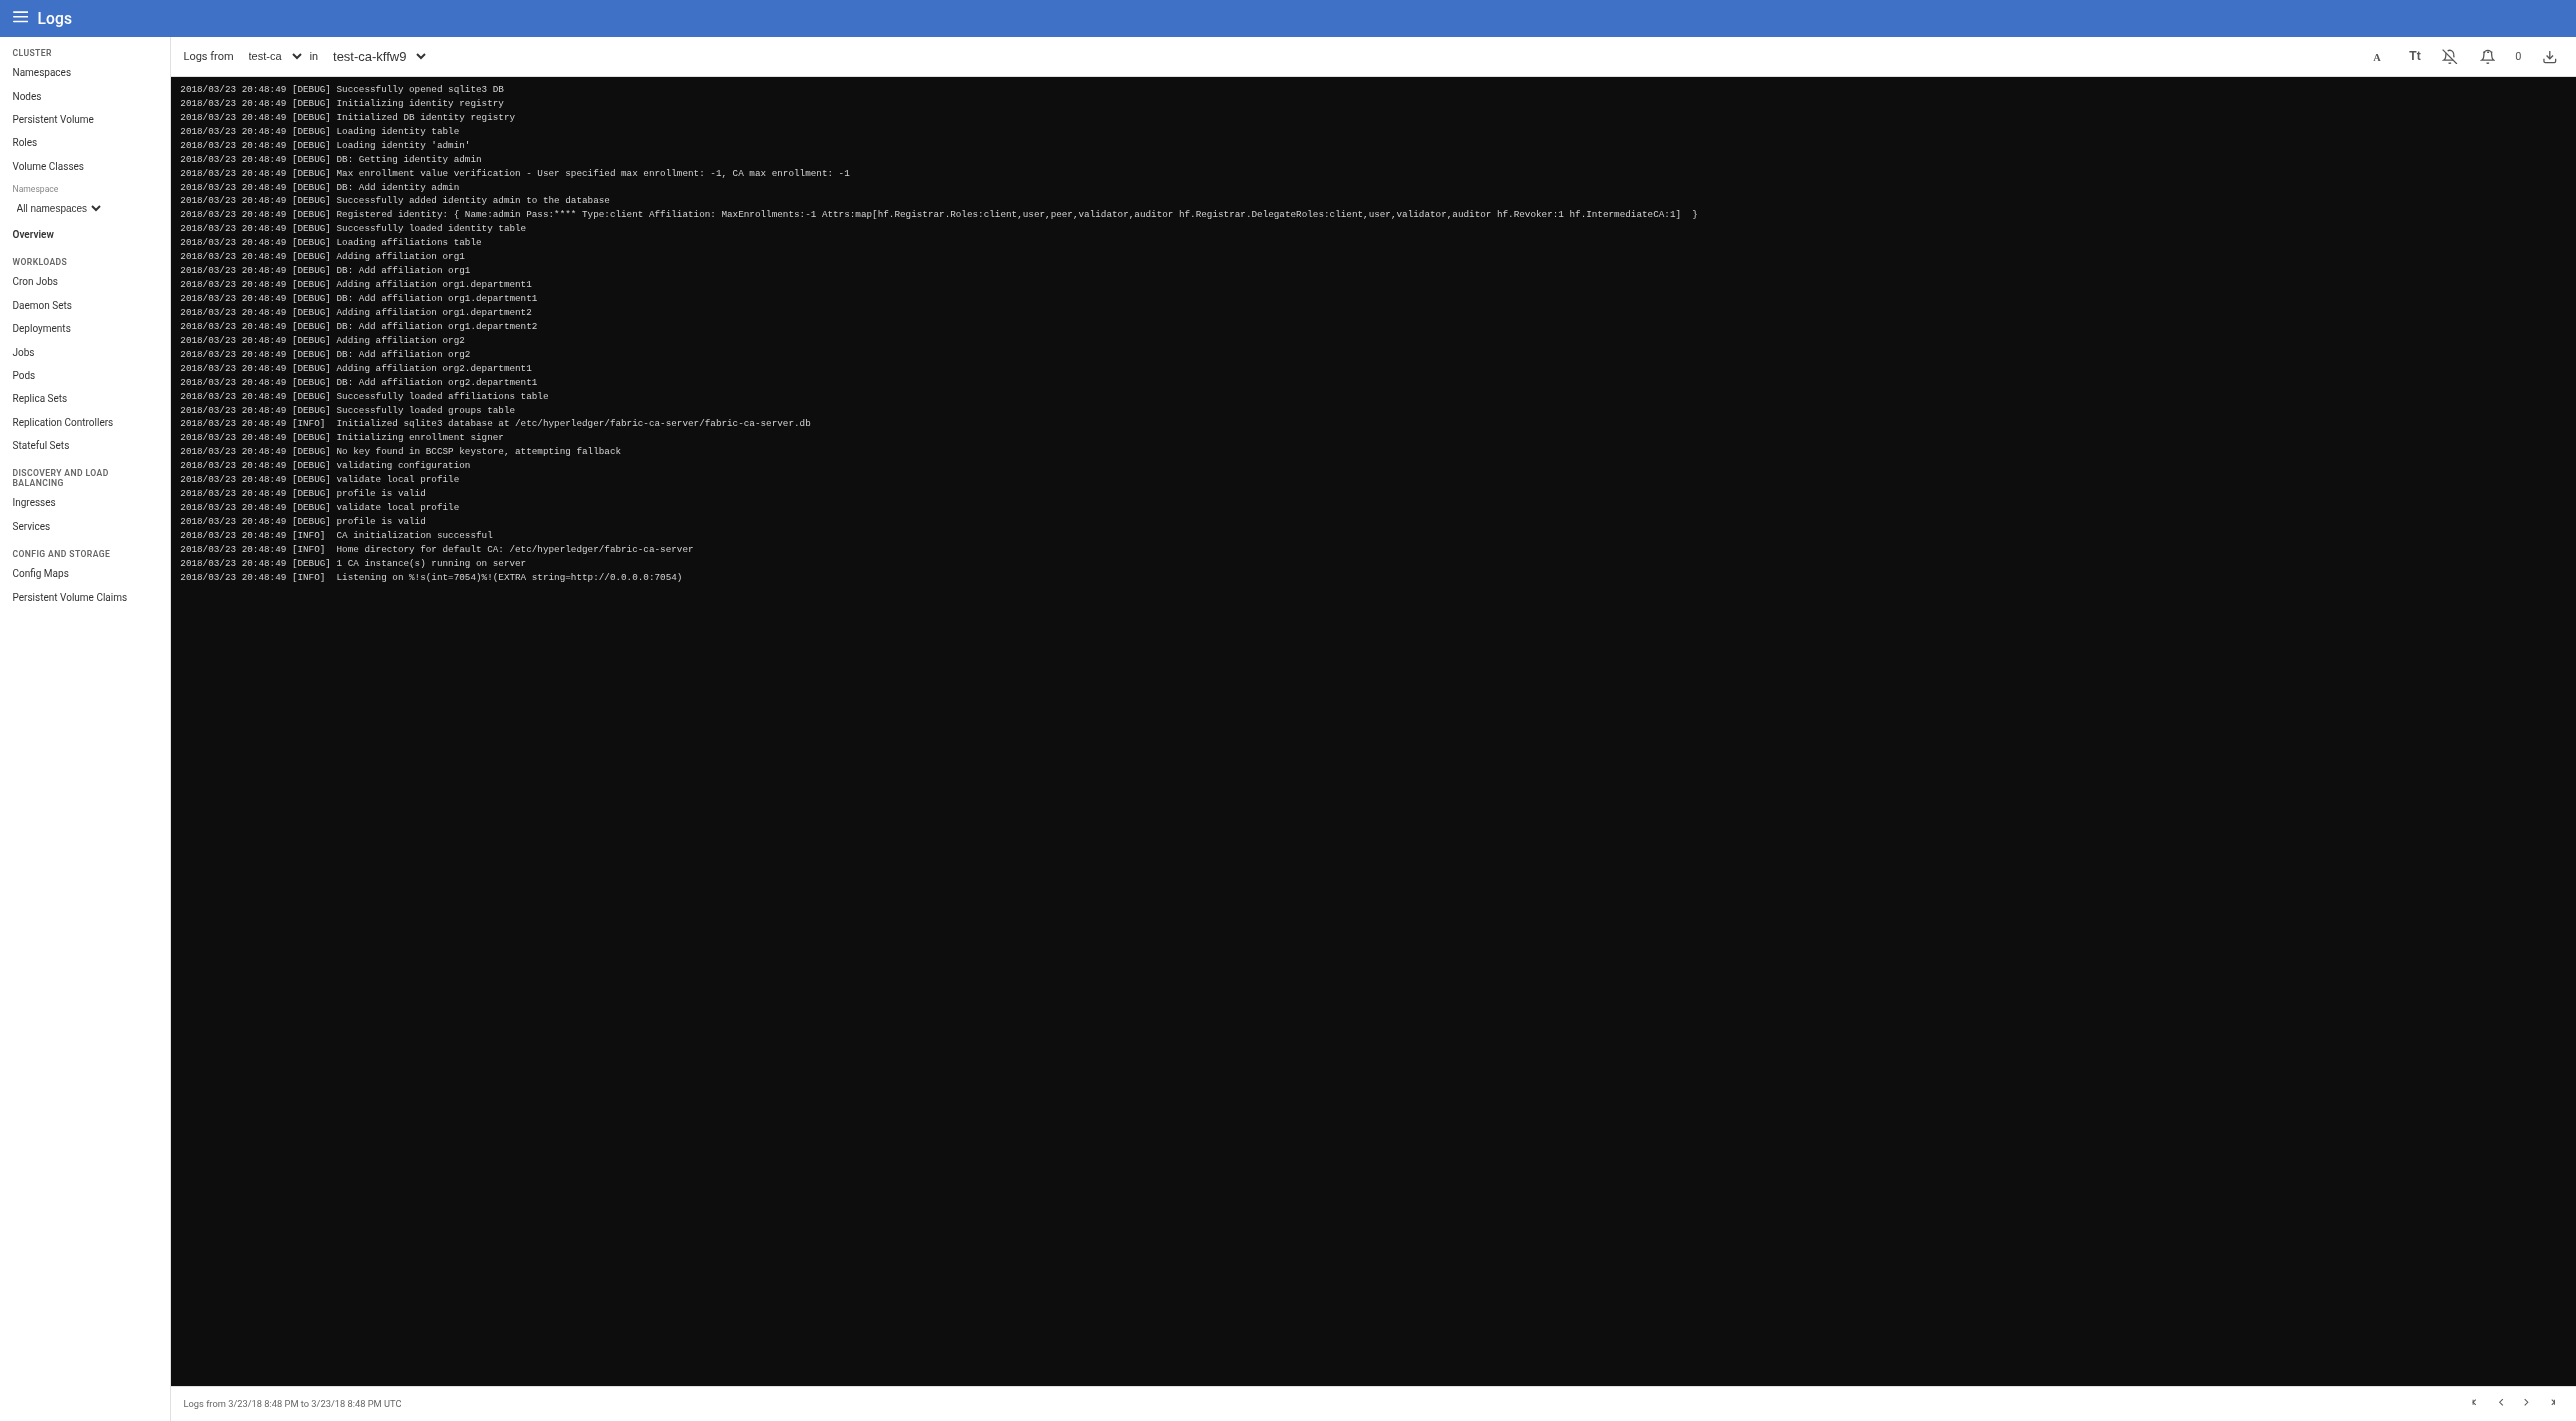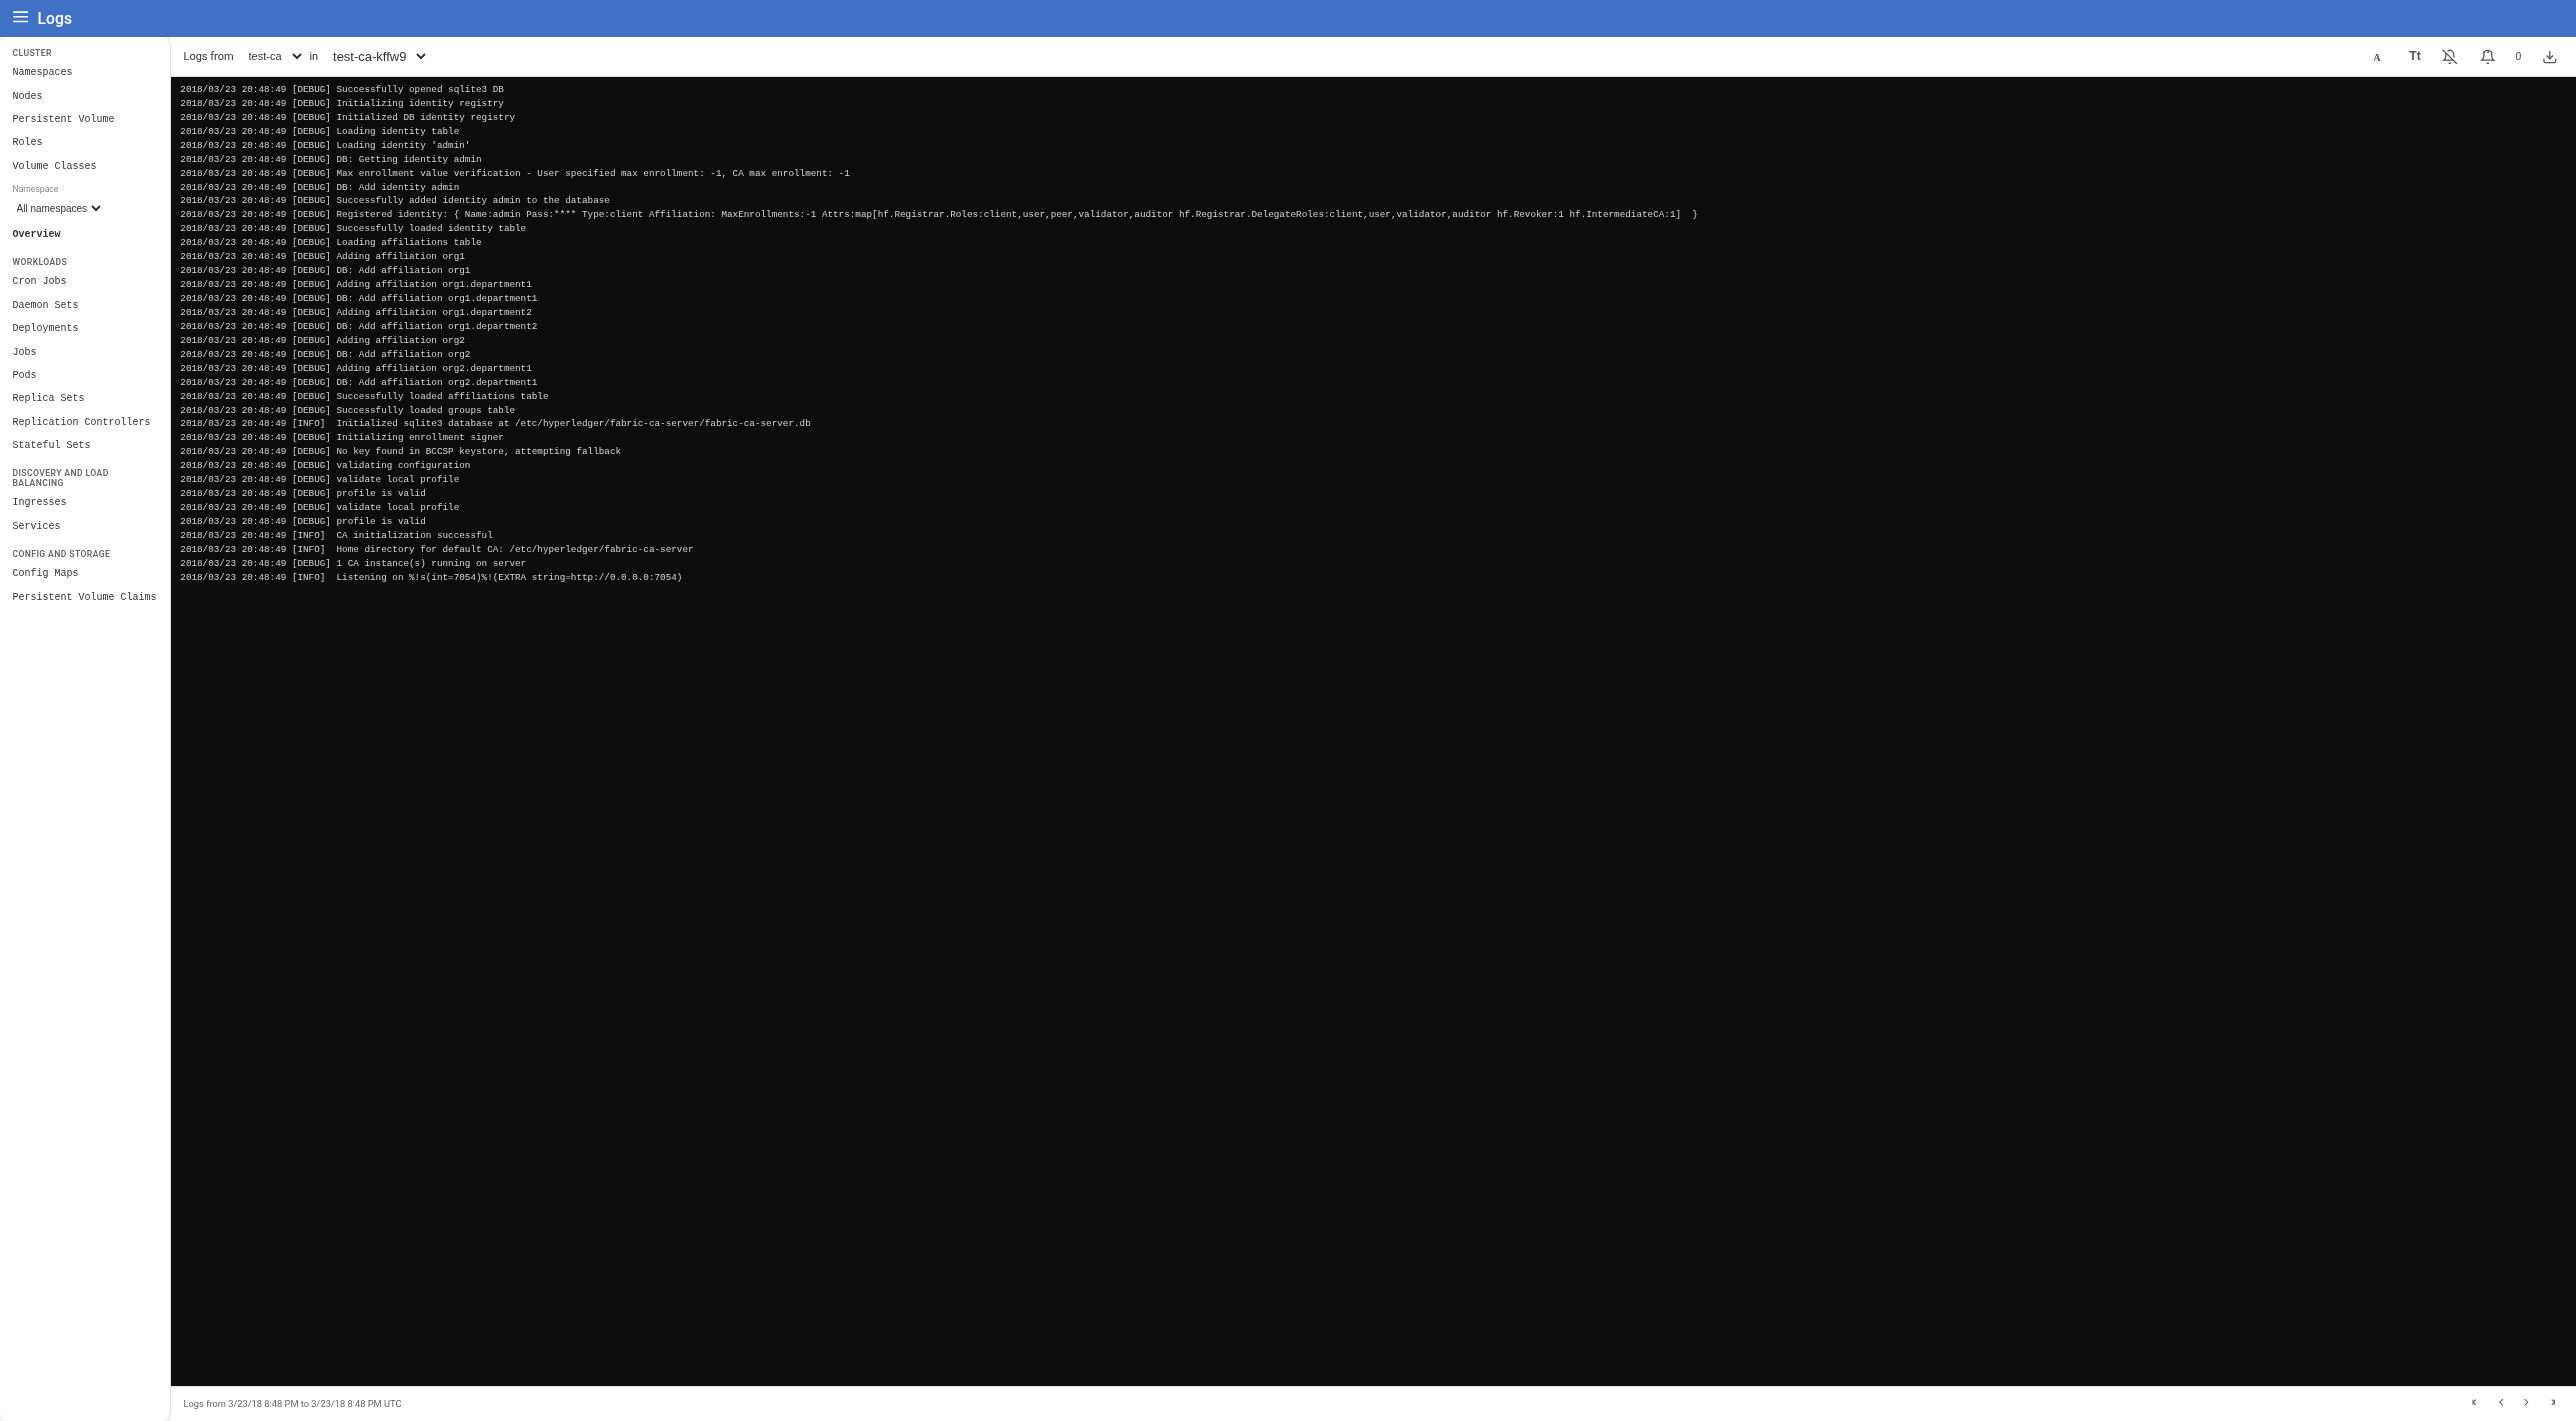--- a/index.html
+++ b/index.html
@@ -24,38 +24,36 @@
     .layout { display: flex; flex: 1; overflow: hidden; }
 
     
     .sidebar {
       width: 171px;
       background: white;
       border-right: 0.8px solid #e0e0e0;
       overflow-y: auto;
       flex-shrink: 0;
       padding-bottom: 15.6px;
-      border-radius: 9px;
     }
     .sidebar-section-header {
       padding: 11px 12.5px 3.1px 12.5px;
       font-size: 8.6px;
       font-weight: 600;
       color: #666;
       text-transform: uppercase;
       letter-spacing: 0.4px;
     }
     .sidebar-item {
       padding: 6.2px 12.5px;
       font-size: 10px;
       color: #333;
       cursor: pointer;
       display: flex;
       align-items: center;
-      font-family: Liberation Mono, monospace;
     }
 
     .namespace-selector {
       padding: 6.2px 12.5px;
       display: flex;
       align-items: flex-end;
       gap: 3.1px;
       font-size: 10px;
       color: #333;
       cursor: pointer;

